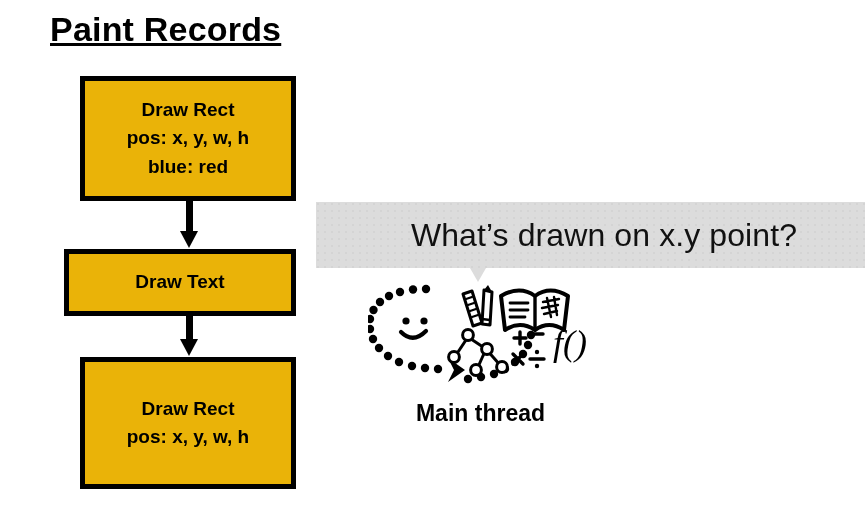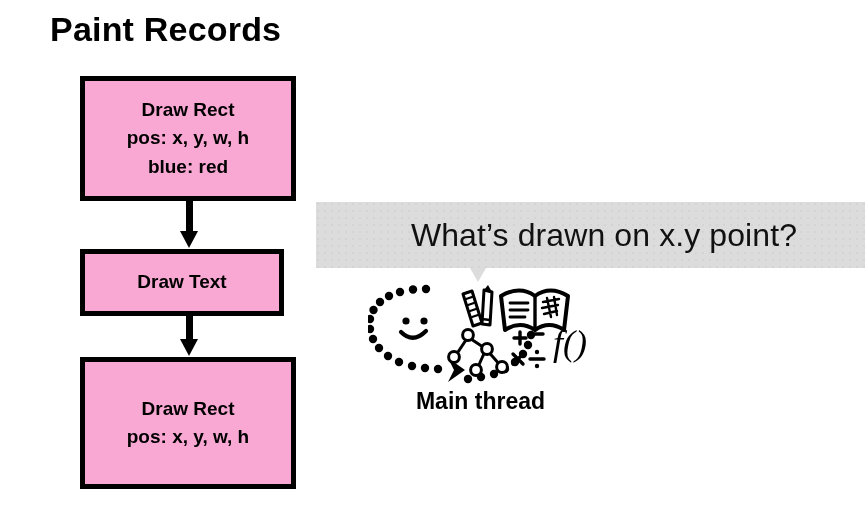--- a/index.html
+++ b/index.html
@@ -19,43 +19,44 @@
   
   #slide-title {
     position: absolute;
     left: 50px;
     top: 9px;
     font-size: 34px;
     font-weight: bold;
     letter-spacing: 0.2px;
     line-height: 1.2;
     white-space: nowrap;
+    text-decoration: underline;
   }
 
   
   .record-box {
     position: absolute;
     box-sizing: border-box;
     border: 5px solid #000000;
-    background: #f9a8d4;
+    background: #eab308;
     display: flex;
     flex-direction: column;
     align-items: center;
     justify-content: center;
     text-align: center;
   }
   .record-line {
     font-size: 19px;
     font-weight: bold;
     line-height: 1.48;
     white-space: nowrap;
   }
 
   #record-box-1 { left: 80px; top: 76px;  width: 216px; height: 125px; }
-  #record-box-2 { left: 80px; top: 249px; width: 204px; height: 67px;  }
+  #record-box-2 { left: 64px; top: 249px; width: 232px; height: 67px;  }
   #record-box-3 { left: 80px; top: 357px; width: 216px; height: 132px; }
 
   
   .flow-arrow {
     position: absolute;
     left: 180px;
     width: 18px;
   }
   .flow-arrow .shaft {
     position: absolute;
@@ -119,21 +120,21 @@
     left: 368px;
     top: 283px;
     width: 225px;
     height: 115px;
   }
   #thread-illustration svg { display: block; }
 
   #main-thread-label {
     position: absolute;
     left: 368px;
-    top: 388px;
+    top: 400px;
     width: 225px;
     text-align: center;
     font-size: 23px;
     font-weight: bold;
     white-space: nowrap;
   }
 </style>
 </head>
 <body>
 

